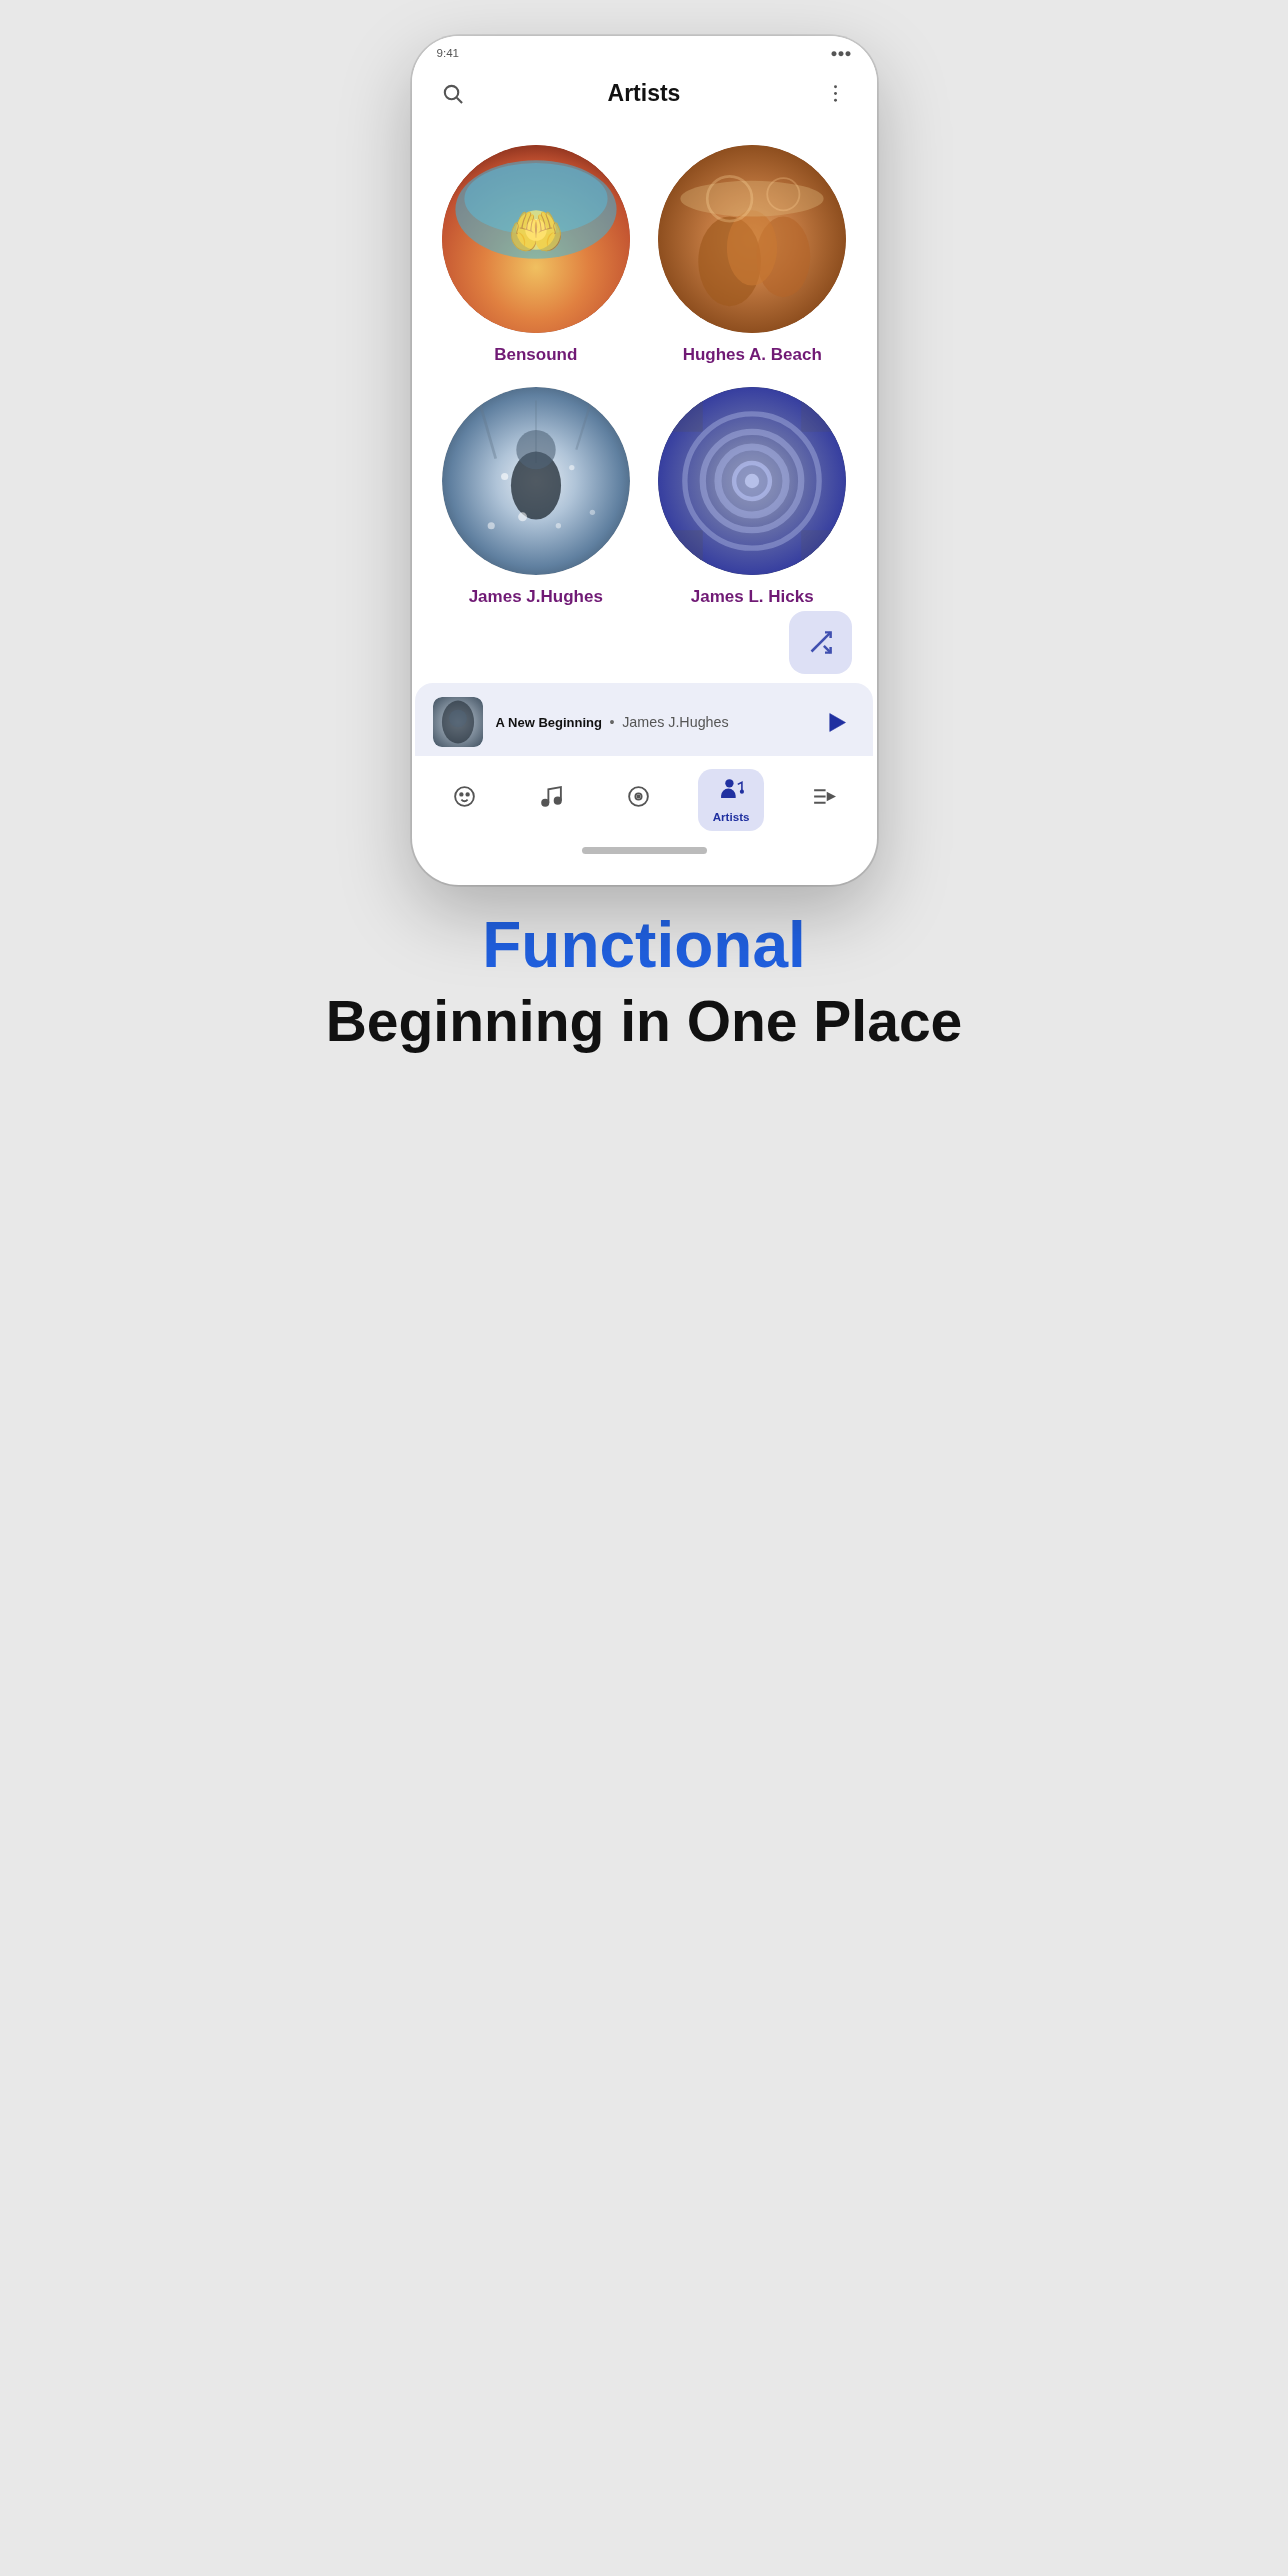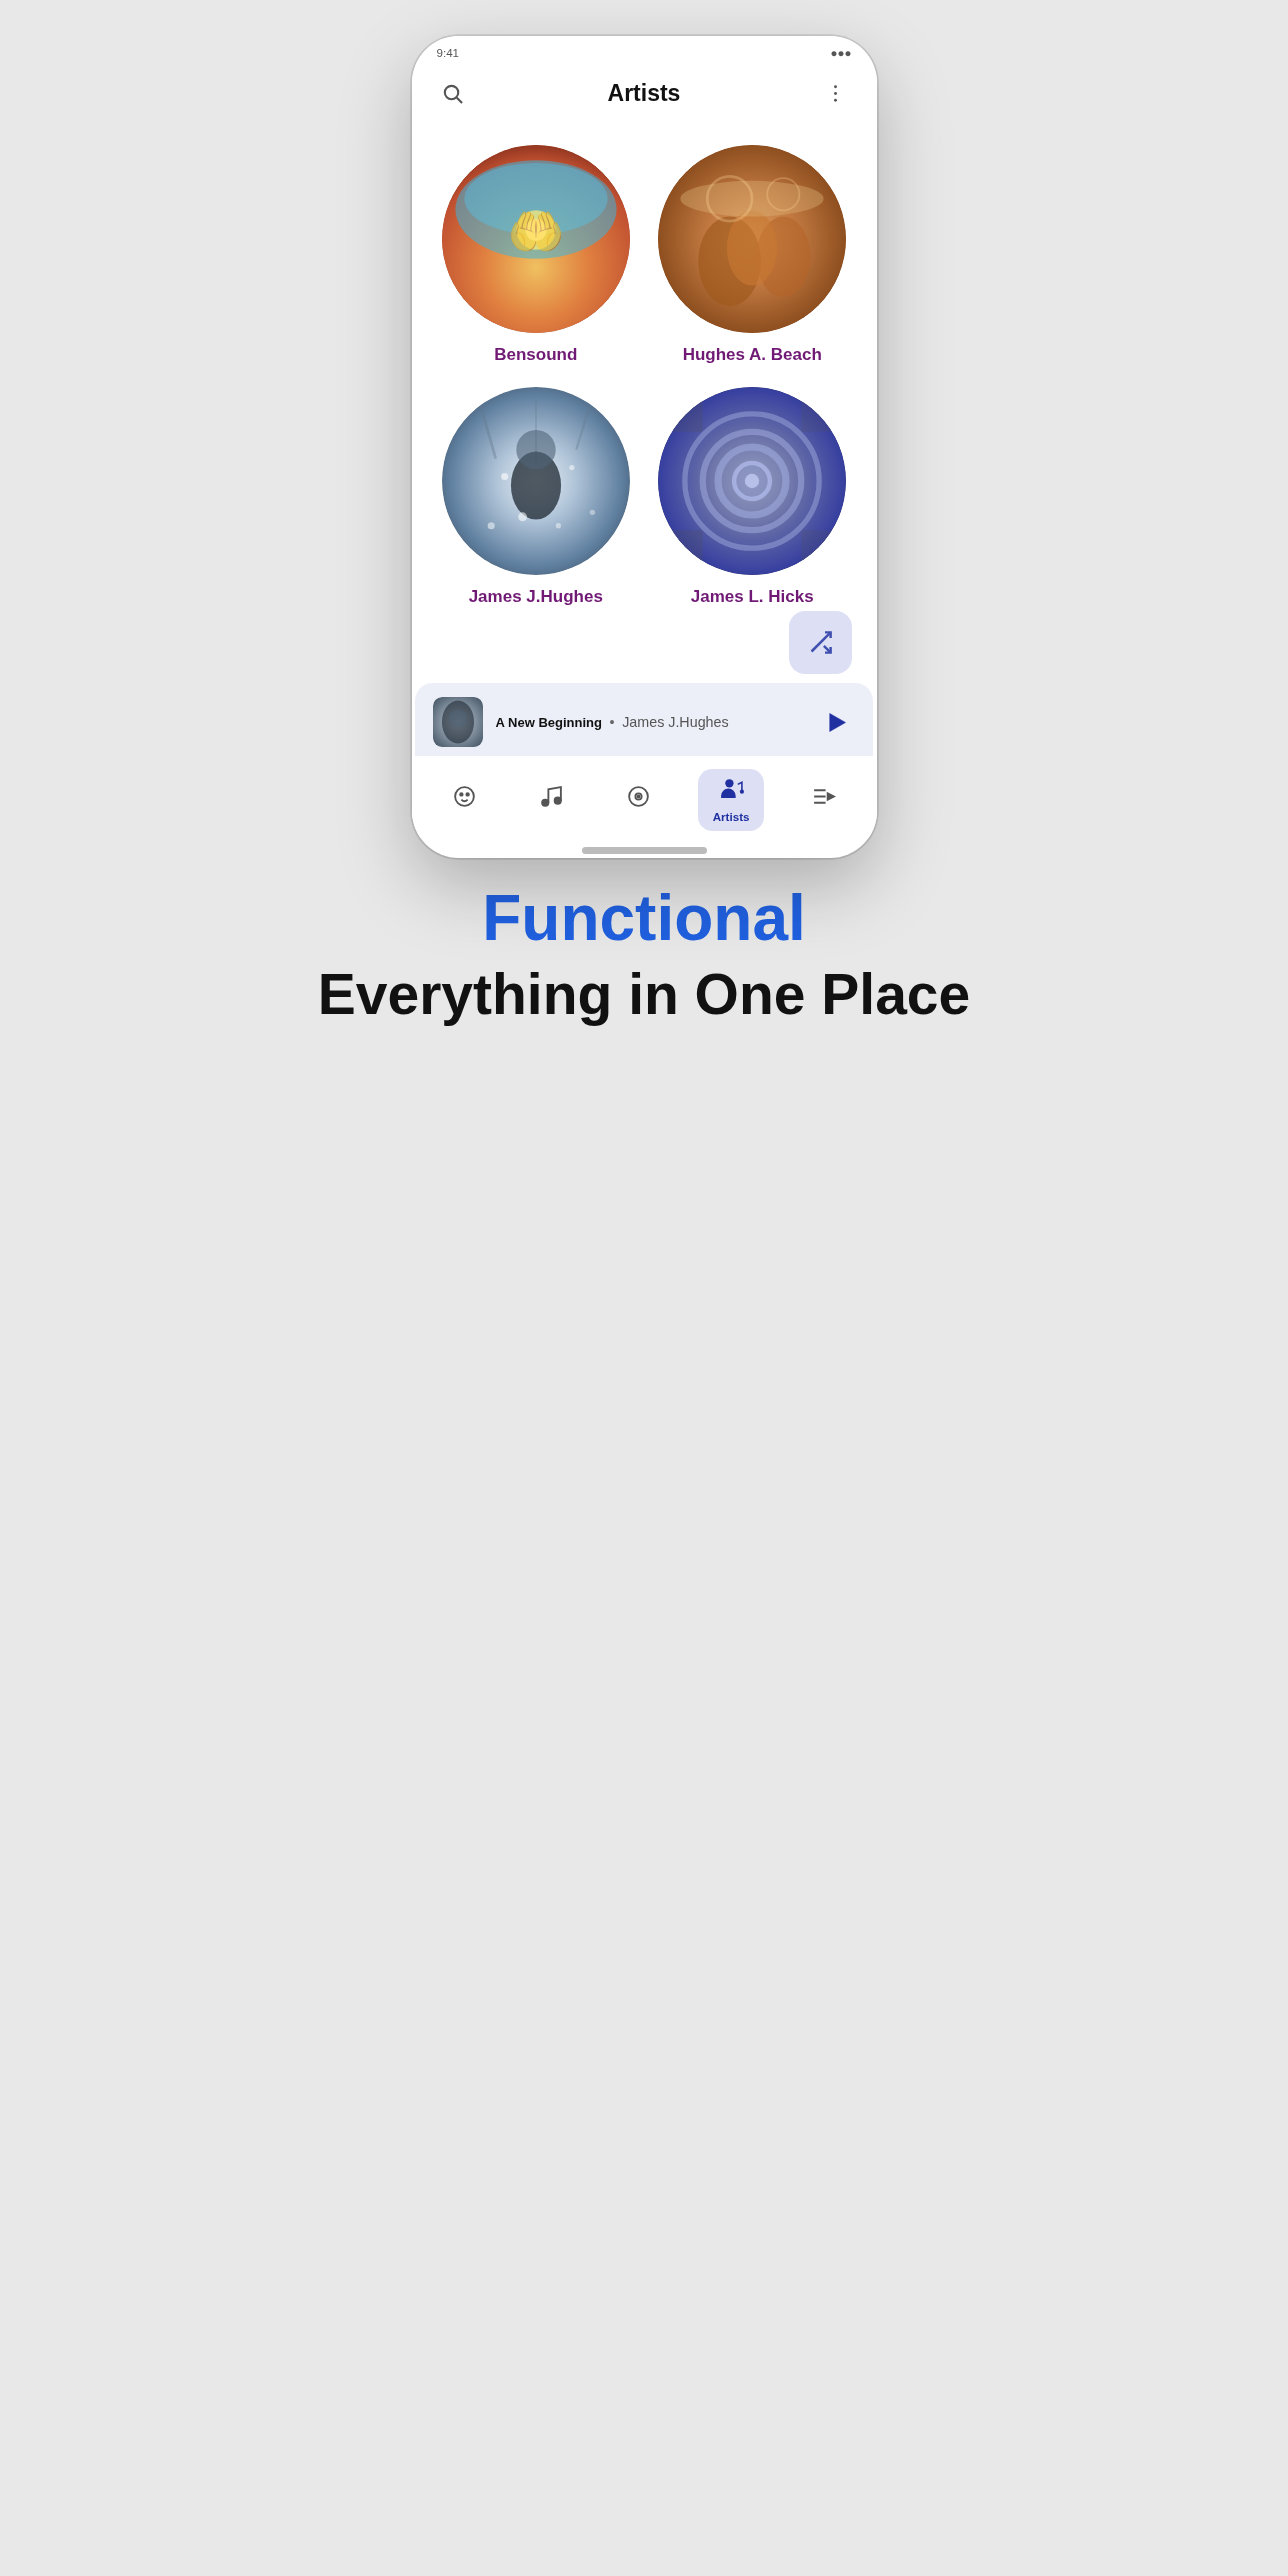--- a/index.html
+++ b/index.html
@@ -15,20 +15,21 @@
       padding: 36px 0 54px;
     }
 
     .phone-wrapper {
       position: relative;
       width: 465px;
       background: #fff;
       border-radius: 47px;
       box-shadow: 0 27px 72px rgba(0,0,0,0.25), 0 0 0 1.8px #ccc;
       overflow: hidden;
+      padding-bottom: 27px;
     }
 
     
     .phone-status-bar {
       height: 32px;
       background: #fff;
       display: flex;
       align-items: center;
       justify-content: space-between;
       padding: 0 25px;
@@ -516,15 +517,15 @@
     </div>
 
   </div>
 
   <div class="home-indicator"></div>
 
 </div>
 
 <div class="bottom-text-section">
   <div class="functional-title">Functional</div>
-  <div class="everything-title">Everything in One Place</div>
+  <div class="everything-title">Beginning in One Place</div>
 </div>
 
 
 </body></html>

